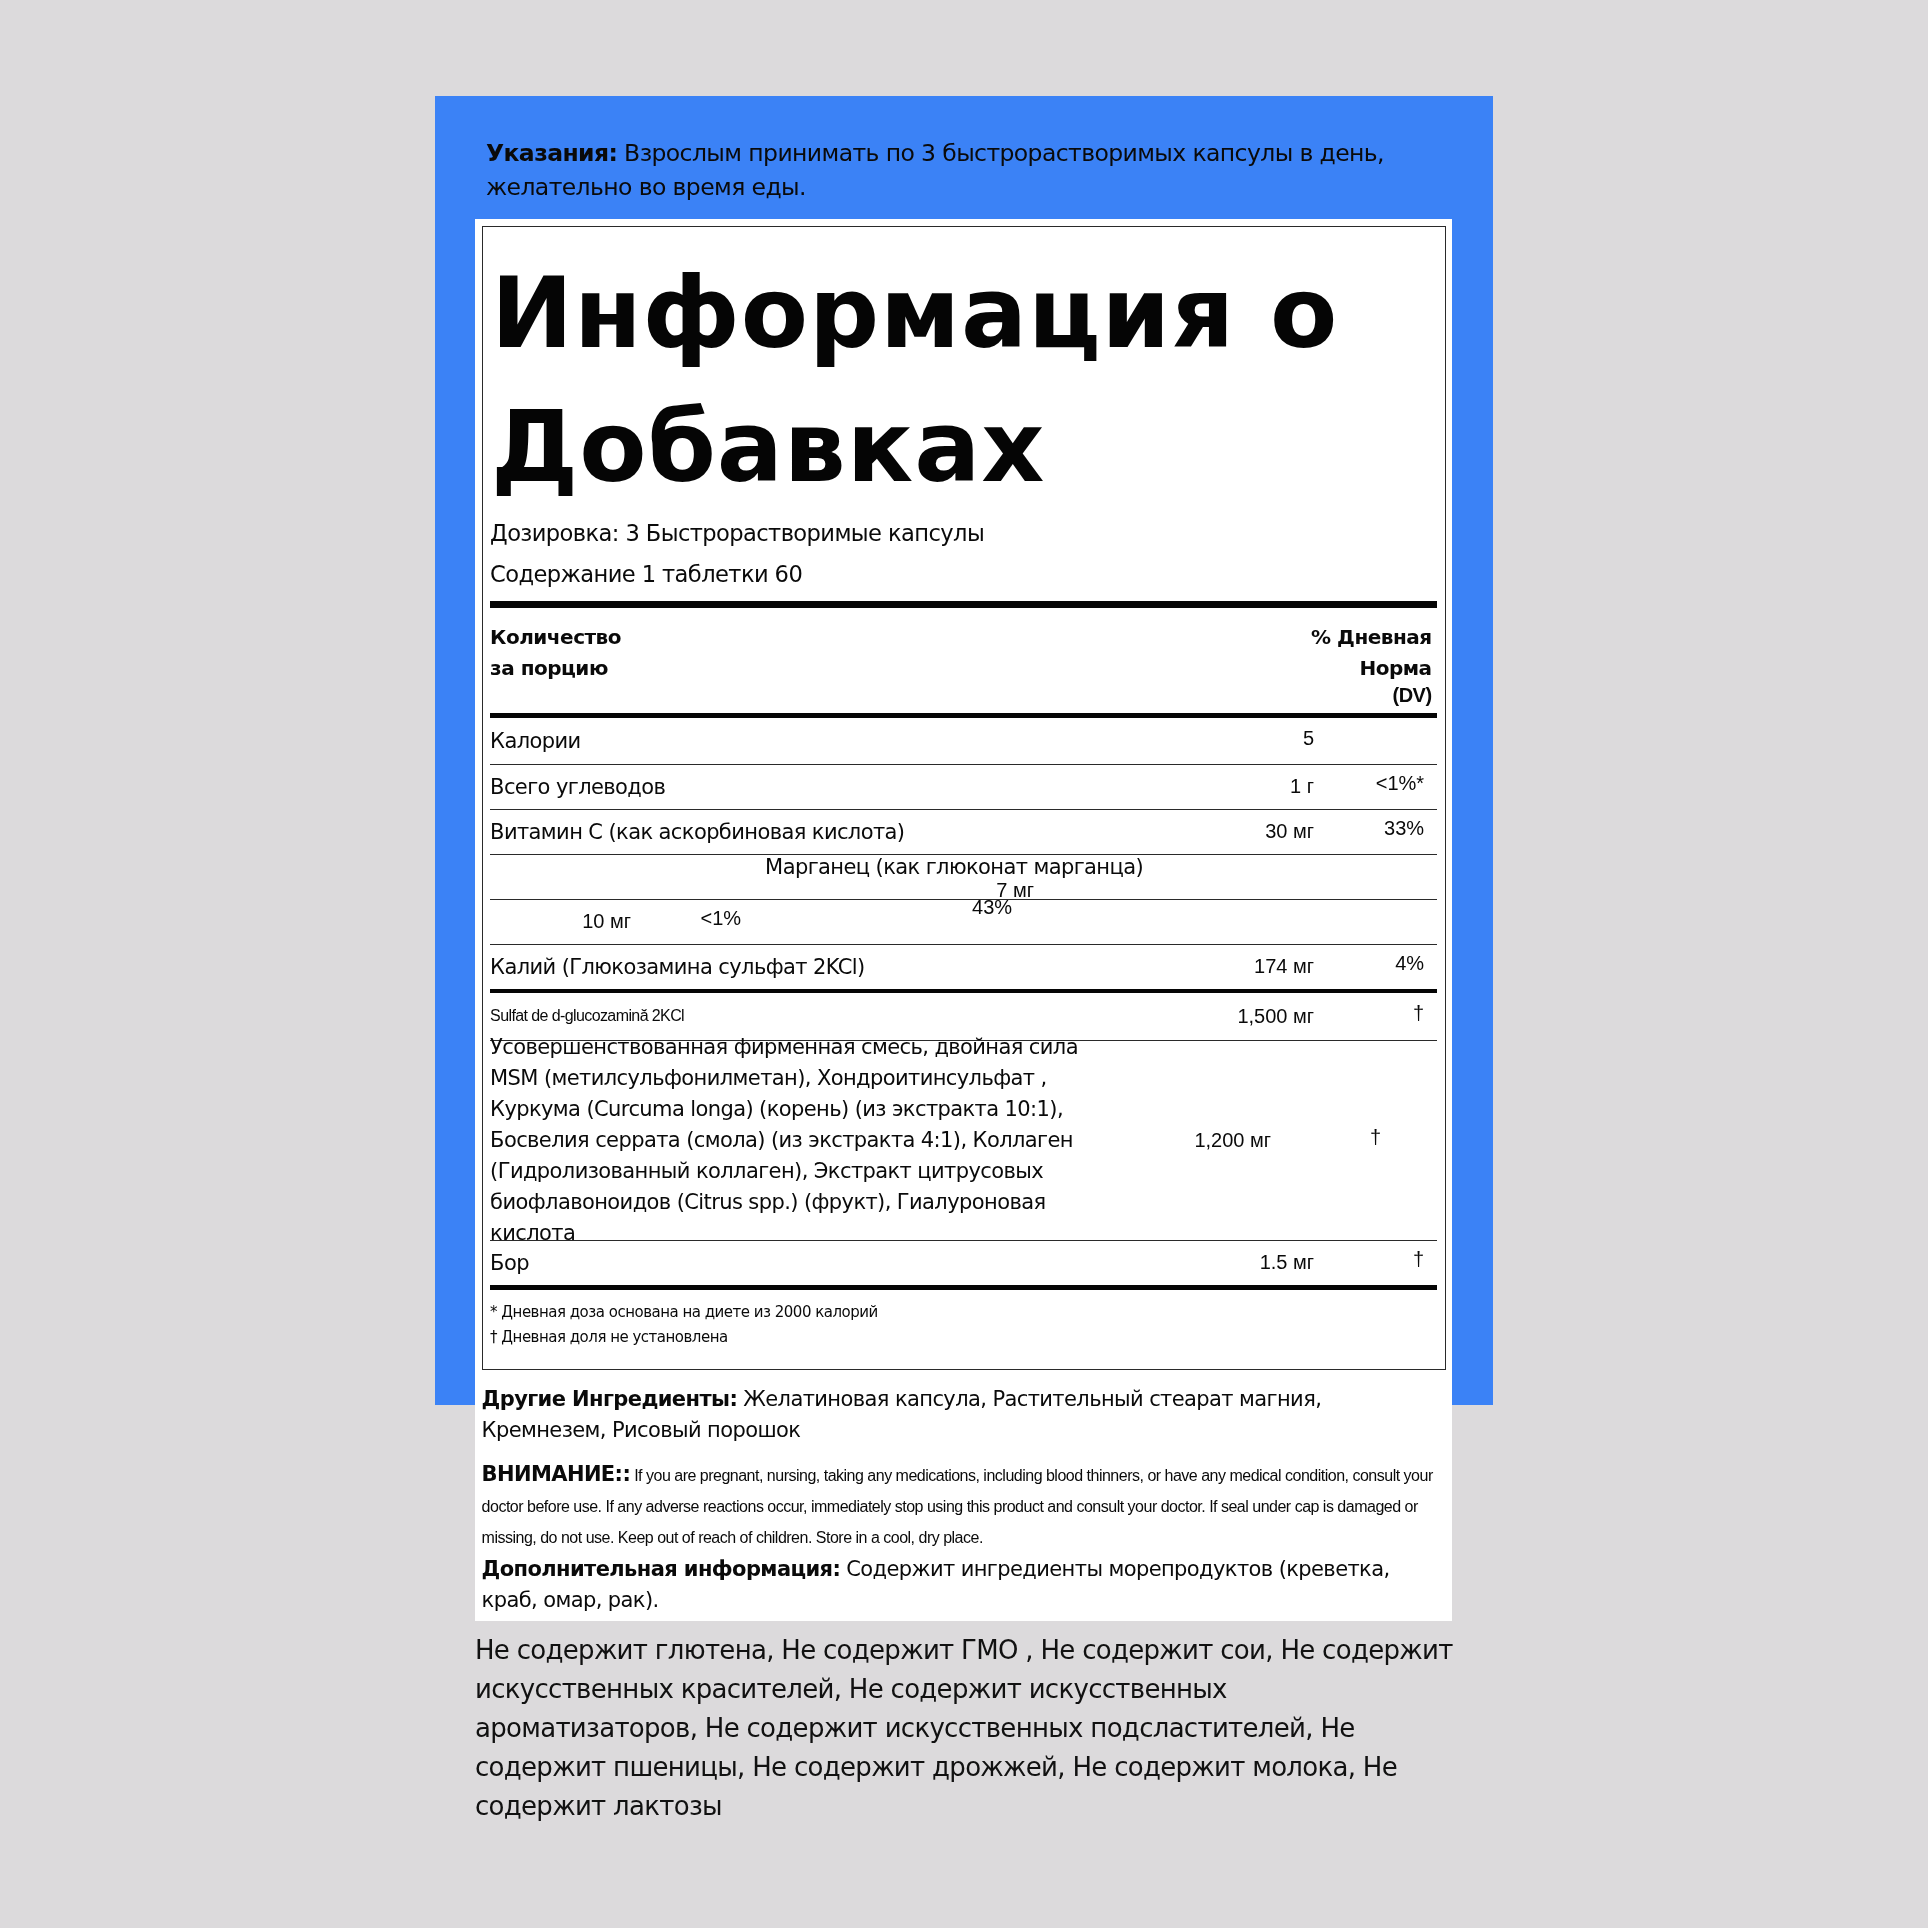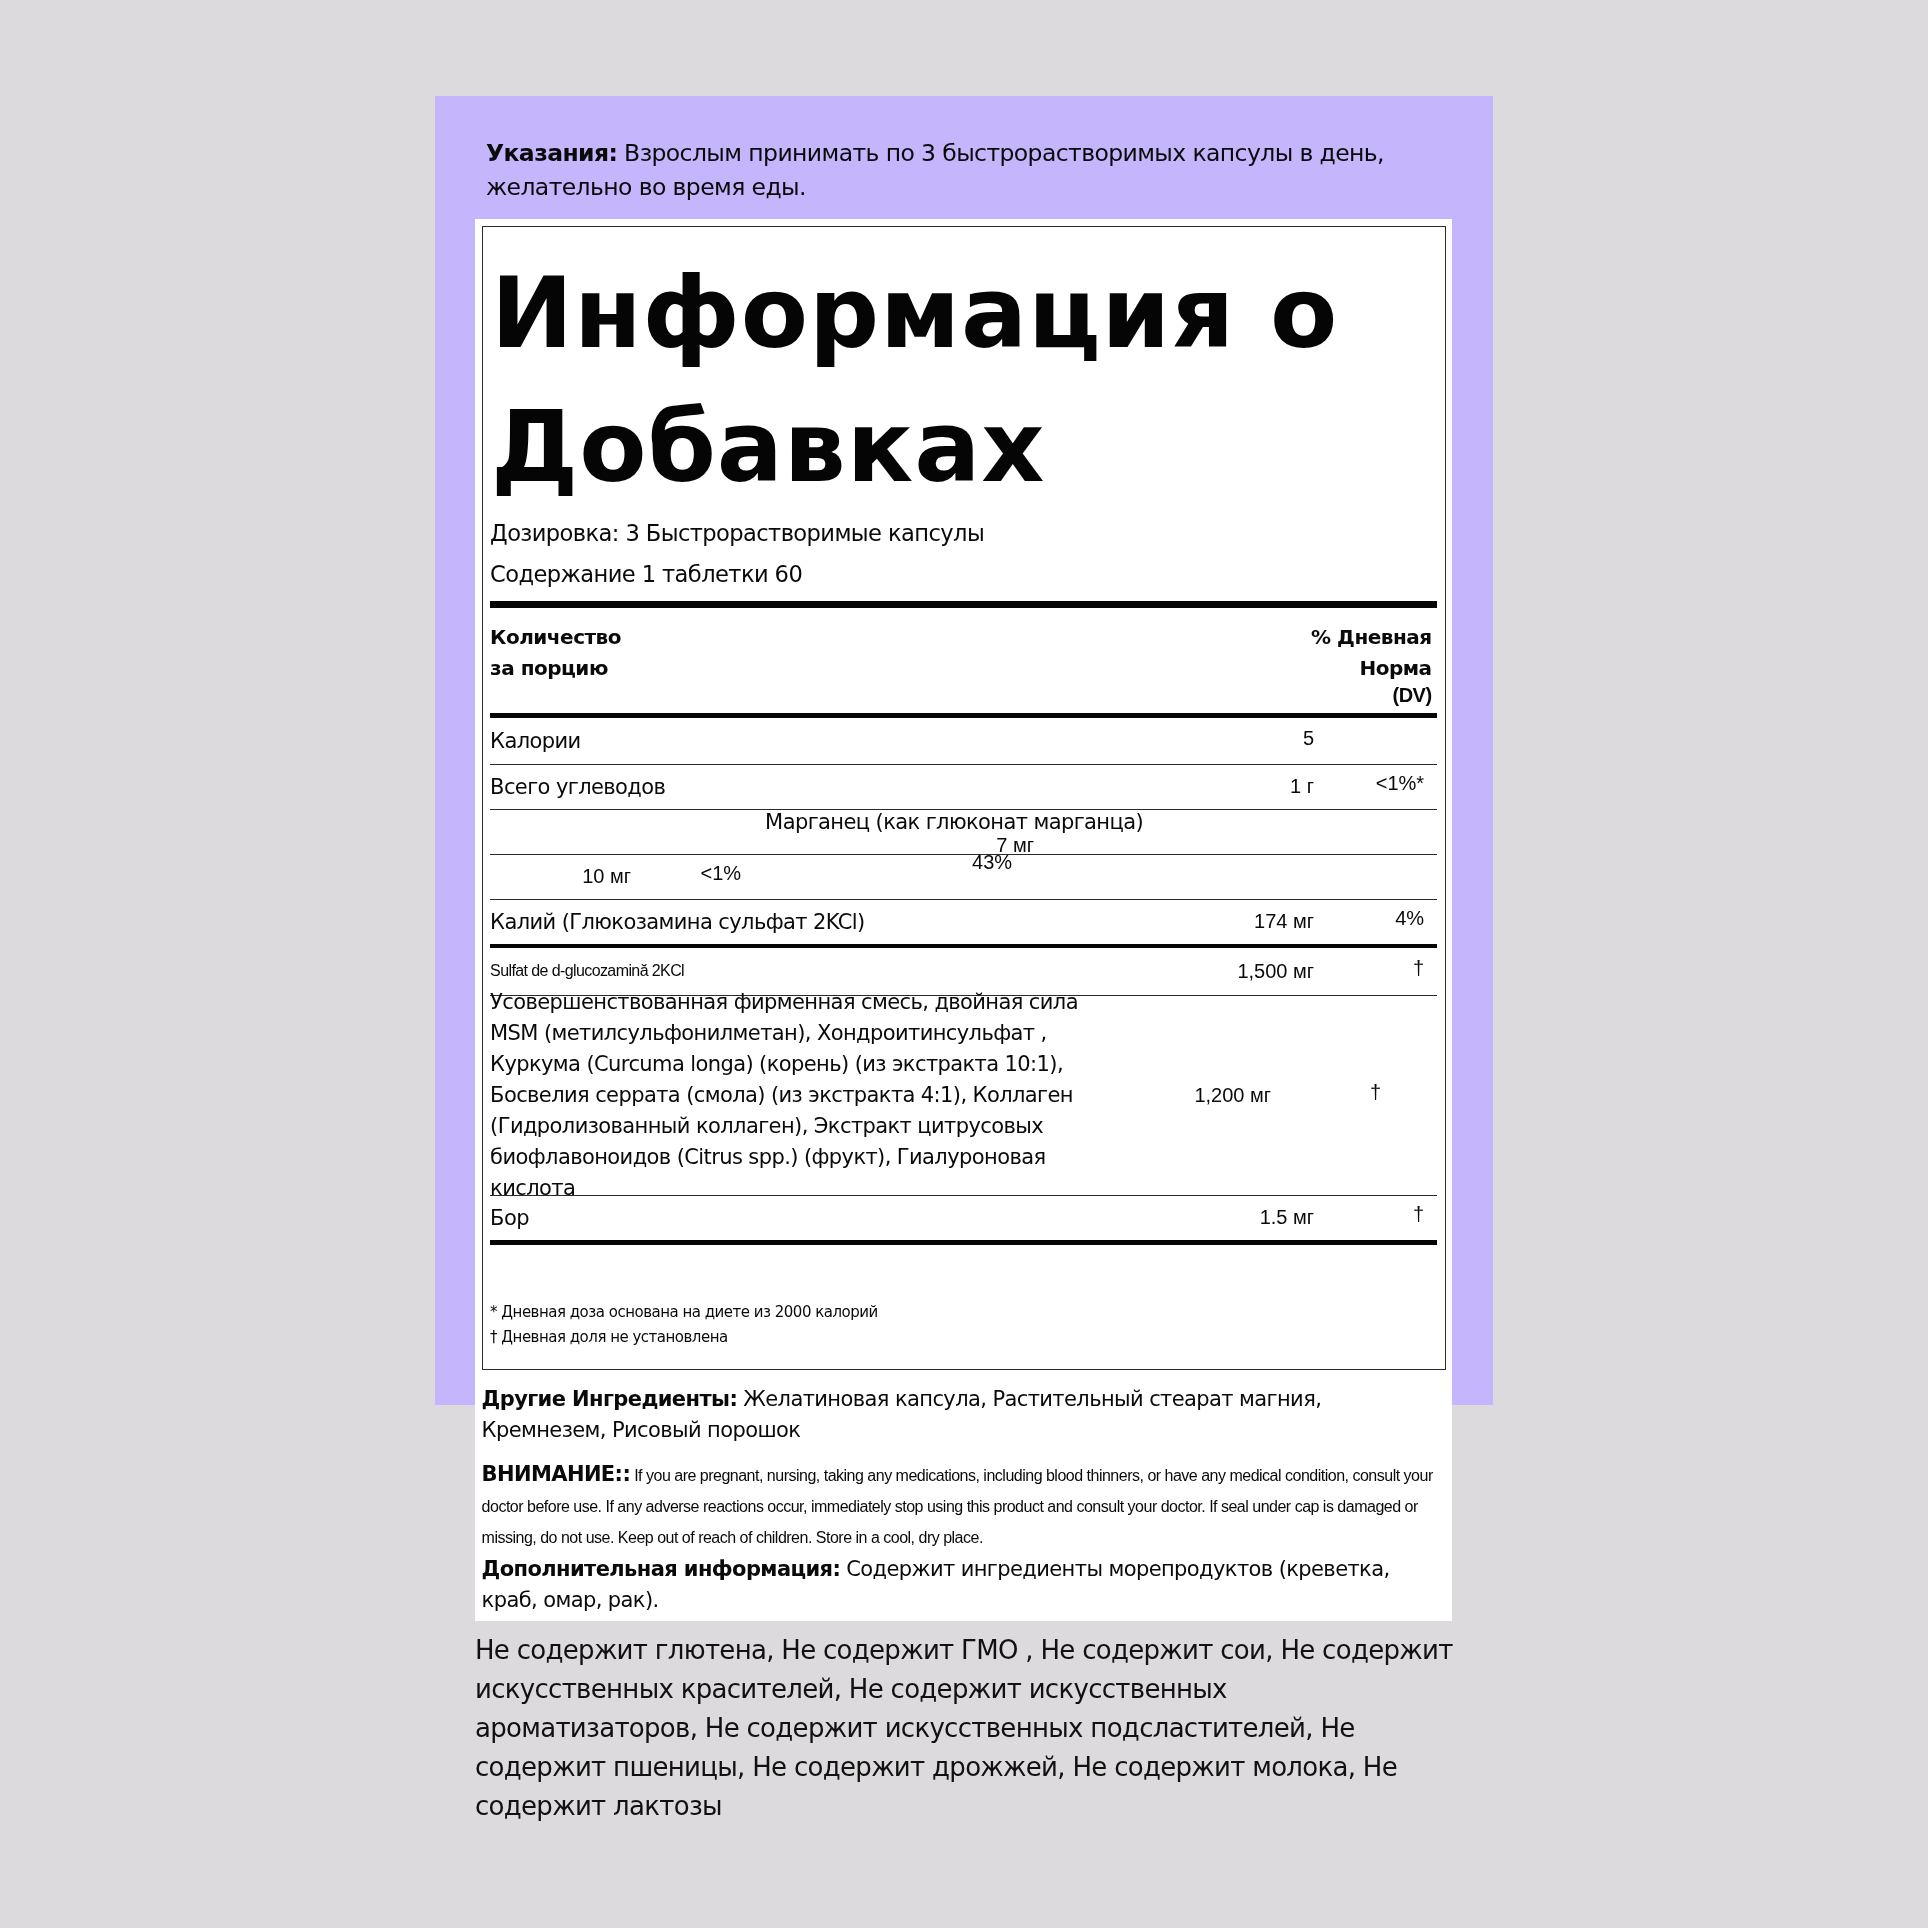--- a/index.html
+++ b/index.html
@@ -7,21 +7,21 @@
       width: 1928px; height: 1928px;
       background: #dcdadc;
       font-family: "Liberation Sans", "DejaVu Sans", sans-serif;
       color: #0a0a0a;
       overflow: hidden;
     }
     .panel {
       position: absolute;
       left: 435px; top: 96px;
       width: 1058px; height: 1309px;
-      background: #c4b5fd;
+      background: #3b82f6;
     }
     .directions {
       position: absolute;
       left: 51px; top: 40px;
       width: 960px;
       font-size: 23.5px;
       line-height: 34px;
       font-family: "DejaVu Sans", sans-serif;
       letter-spacing: -0.6px;
     }
@@ -178,20 +178,25 @@
         <div class="row" style="height:46px;">
           <span class="name">Калории</span>
           <span class="amt" style="margin-top:-5.6px;">5</span>
           <span class="dv"></span>
         </div>
         <div class="row" style="height:45px;">
           <span class="name">Всего углеводов</span>
           <span class="amt">1 г</span>
           <span class="dv" style="margin-top:-5.6px;">&lt;1%*</span>
         </div>
+        <div class="row" style="height:45px;">
+          <span class="name">Витамин C (как аскорбиновая кислота)</span>
+          <span class="amt">30 мг</span>
+          <span class="dv" style="margin-top:-5.6px;">33%</span>
+        </div>
         <div class="row" style="height:45px;flex-direction:column;">
           <span class="name">Марганец (как глюконат марганца)</span>
           <span class="amt">7 мг</span>
           <span class="dv" style="margin-top:-5.6px;">43%</span>
         </div>
         <div class="row" style="height:45px;">
           <span class="amt">10 мг</span>
           <span class="dv" style="margin-top:-5.6px;">&lt;1%</span>
         </div>
         <div class="row thick-bottom" style="height:48px;">

